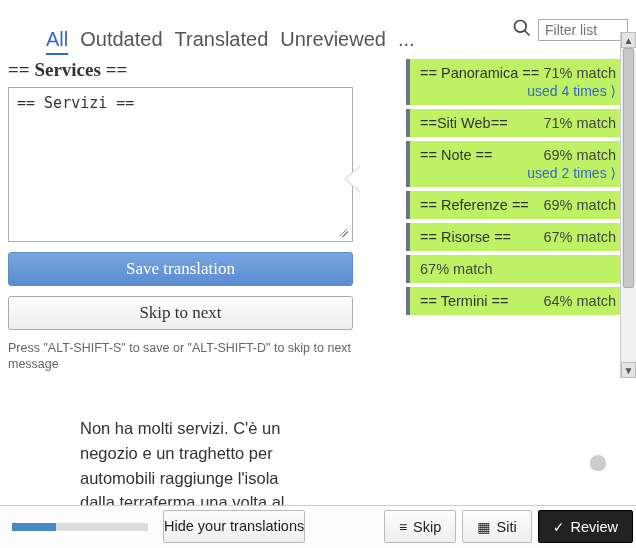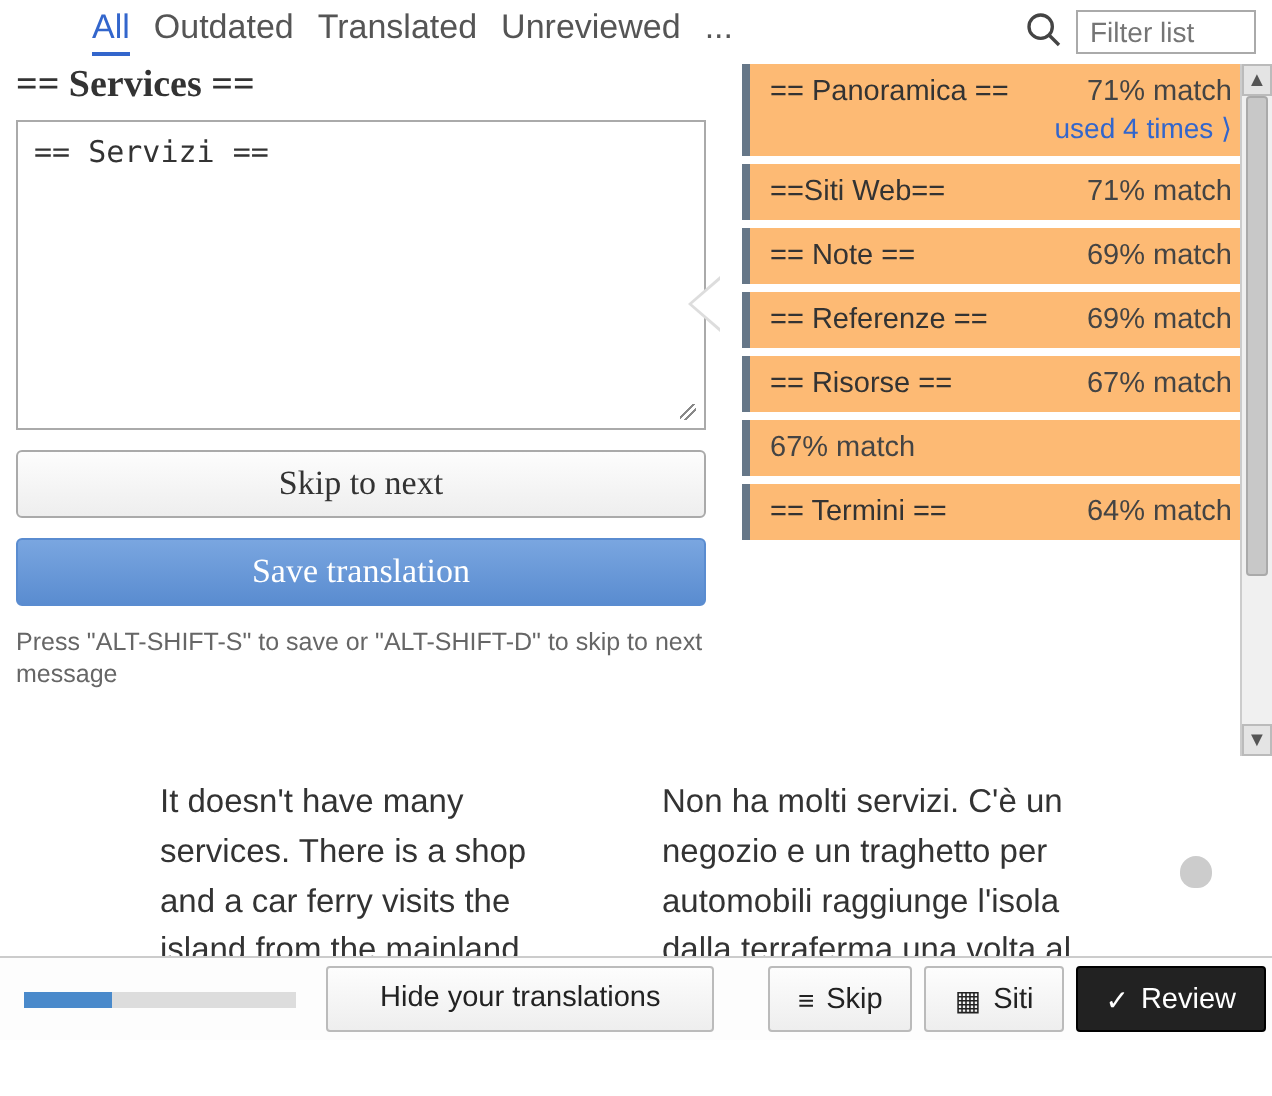--- a/index.html
+++ b/index.html
@@ -16,21 +16,22 @@
   .top-bar {
     display: flex;
     align-items: center;
     padding: 4px 8px 0 8px;
     gap: 6px;
   }
   .tabs {
     display: flex;
     gap: 12px;
     padding-left: 38px;
-    font-size: 17px;
+    font-size: 20px;
+    margin-top: 24px;
   }
   .tab {
     color: #555;
     padding-bottom: 2px;
     cursor: pointer;
   }
   .tab.active {
     color: #3366cc;
     border-bottom: 2px solid #3366cc;
   }
@@ -129,23 +130,24 @@
     flex: 1;
     margin-left: 18px;
     overflow-y: auto;
     display: flex;
     flex-direction: column;
     gap: 4px;
     padding-right: 2px;
   }
   .sugg {
     border-left: 4px solid #678;
-    background: #fdba74;
+    background: #bef264;
     padding: 6px 10px 6px 10px;
     position: relative;
+    margin-left: 35px;
   }
   .sugg-row {
     display: flex;
     justify-content: space-between;
     font-size: 14.5px;
   }
   .sugg-title { color: #333; }
   .sugg-pct { color: #444; text-align: right; }
   .sugg-used {
     text-align: right;
@@ -232,21 +234,21 @@
     align-items: center;
     justify-content: center;
     padding: 0 14px;
     font-size: 14.5px;
     color: #222;
     cursor: pointer;
     gap: 6px;
     margin: 4px 3px;
     border-radius: 2px;
   }
-  .footer-btn.wide { flex-direction: column; line-height:1.1; padding:2px 26px; text-align:center;}
+  .footer-btn.wide { flex-direction: column; line-height:1.1; padding:2px 0; text-align:center;}
   .footer-btn.dark {
     background: #222;
     color: #fff;
     border-color: #000;
   }
   .footer-btn .ico { font-size: 14px; }
   .spacer { flex:1; }
 </style>
 </head>
 <body>
@@ -270,22 +272,22 @@
   </div>
 </div>
 
 <div class="main">
   <div class="left-pane">
     <div class="heading">== Services ==</div>
     <div class="editor">
       <span>== Servizi ==</span>
       <div class="editor-resize"></div>
     </div>
+    <button class="btn primary">Save translation</button>
     <button class="btn">Skip to next</button>
-    <button class="btn primary">Save translation</button>
     <div class="hint">Press "ALT-SHIFT-S" to save or "ALT-SHIFT-D" to skip to next message</div>
   </div>
 
   <div class="pointer"></div>
 
   <div class="right-pane">
     <div class="sugg">
       <div class="sugg-row">
         <span class="sugg-title">== Panoramica ==</span>
         <span class="sugg-pct">71% match</span>
@@ -296,20 +298,21 @@
       <div class="sugg-row">
         <span class="sugg-title">==Siti Web==</span>
         <span class="sugg-pct">71% match</span>
       </div>
     </div>
     <div class="sugg">
       <div class="sugg-row">
         <span class="sugg-title">== Note ==</span>
         <span class="sugg-pct">69% match</span>
       </div>
+      <div class="sugg-used">used 2 times ⟩</div>
     </div>
     <div class="sugg">
       <div class="sugg-row">
         <span class="sugg-title">== Referenze ==</span>
         <span class="sugg-pct">69% match</span>
       </div>
     </div>
     <div class="sugg">
       <div class="sugg-row">
         <span class="sugg-title">== Risorse ==</span>
@@ -330,21 +333,20 @@
   </div>
 </div>
 
 <div class="scroll-outer">
   <div class="scroll-btn">▲</div>
   <div class="scroll-thumb"></div>
   <div class="scroll-btn bottom">▼</div>
 </div>
 
 <div class="context">
-  <div class="col">It doesn't have many services. There is a shop and a car ferry visits the island from the mainland</div>
   <div class="col">Non ha molti servizi. C'è un negozio e un traghetto per automobili raggiunge l'isola dalla terraferma una volta al</div>
   <div class="avatar"></div>
 </div>
 
 <div class="footer">
   <div class="progress-wrap">
     <div class="progress">
         <div class="progress-fill" style="width:32%"></div>
       </div>
   </div>

